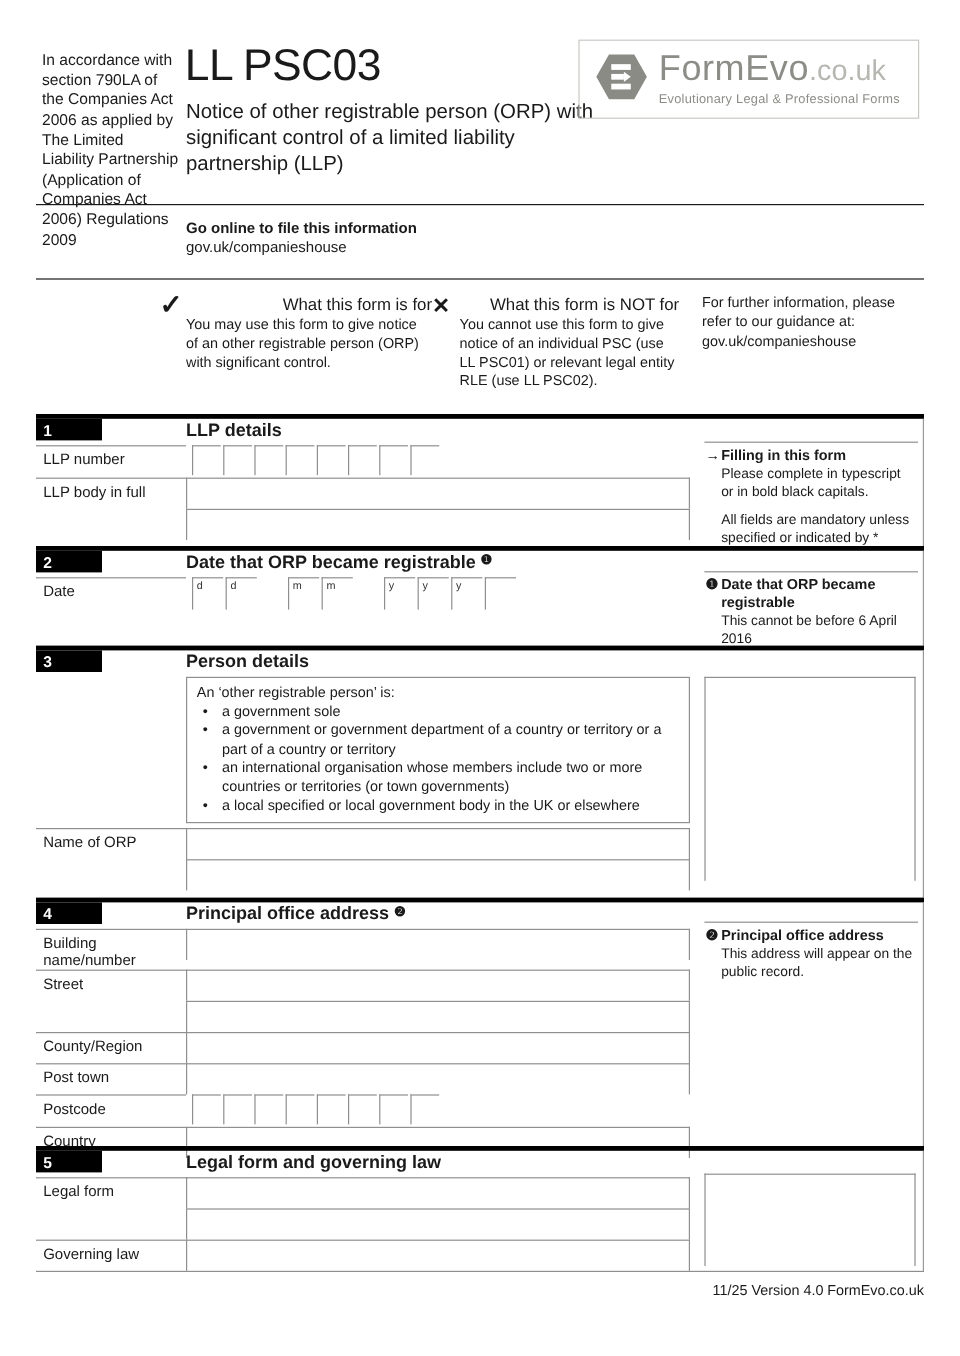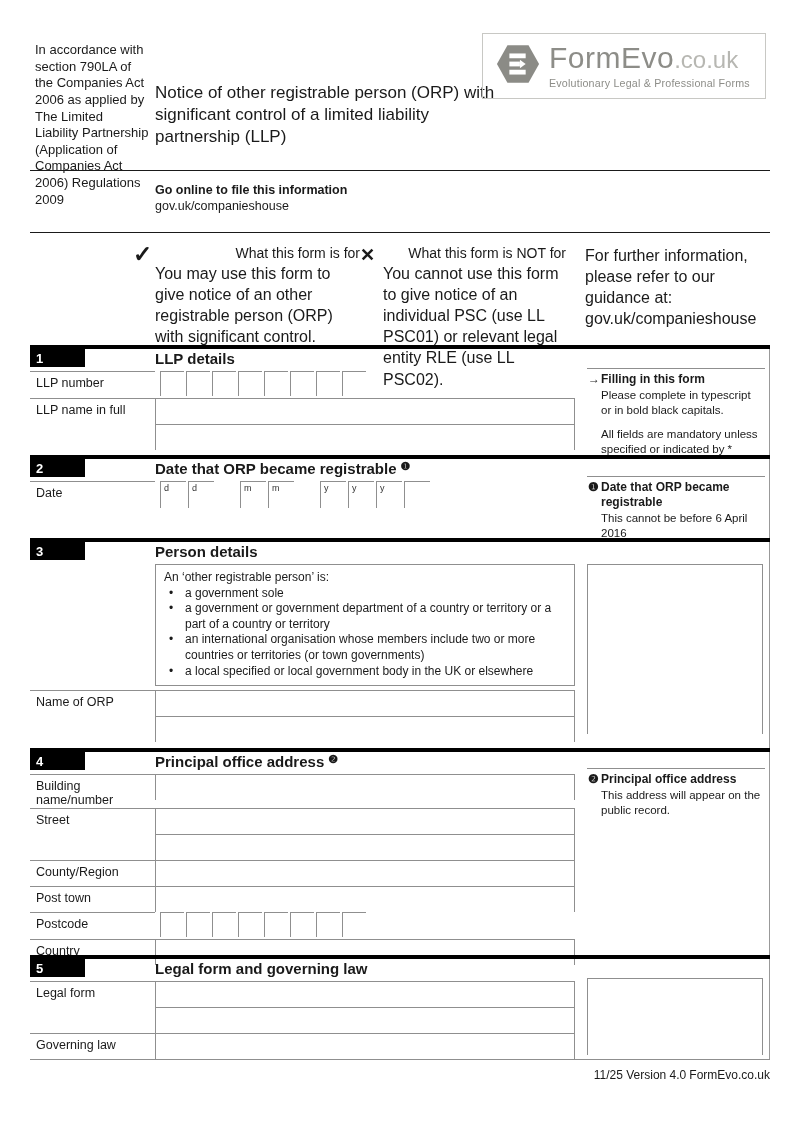--- a/index.html
+++ b/index.html
@@ -24,21 +24,21 @@
   .logo-box { left:482px; top:33px; width:284px; height:66px; border:1px solid #c8c8c4;
     display:flex; align-items:center; padding:5px 8px 5px 12px; }
   .logo-text { margin-left:8px; }
   .brand-row { line-height:1; white-space:nowrap; }
   .brand { font-size:30px; color:#8d8d88; letter-spacing:0.5px; }
   .tld { font-size:24px; color:#b7b7b2; }
   .tagline { font-size:10.7px; color:#8d8d88; letter-spacing:0.2px; margin-top:4px; }
 
   
   .icol-title { font-weight:normal; font-size:14px;text-align:right; }
-  .icol-body { font-size:16px; line-height:1.32; margin-top:2px; }
+  .icol-body { font-size:12px; line-height:1.32; margin-top:2px; }
   .big-check { font-size:23px; font-weight:bold; }
   .big-x { font-size:18px; font-weight:bold; }
 
   
   .section { position:absolute; left:30px; width:740px; }
   .bar { height:4px; background:#000; }
   .shead { display:flex; height:22px; align-items:flex-start; }
   .snum { width:55px; height:18px; background:#000; color:#fff; font-weight:bold;
     font-size:13px; display:flex; align-items:center; padding-left:6px; }
   .stitle { margin-left:70px; font-weight:bold; font-size:15px; padding-top:1px; white-space:nowrap; }
@@ -70,20 +70,21 @@
 
   .footer { left:30px; width:740px; top:1068px; text-align:right; font-size:12px; }
   .footer .fbrand { margin-left:3px; }
 </style>
 </head>
 <body>
 
 <div class="page">
 
   <div class="abs statute">In accordance with section 790LA of the Companies Act 2006 as applied by The Limited Liability Partnership (Application of Companies Act 2006) Regulations 2009</div>
+  <div class="abs form-code">LL PSC03</div>
   <div class="abs form-title">Notice of other registrable person (ORP) with significant control of a limited liability partnership (LLP)</div>
 
   <div class="abs logo-box">
     <span>
       <svg width="46" height="46" viewBox="0 0 48 48">
         <polygon points="2,24 13,4.5 35,4.5 46,24 35,43.5 13,43.5" fill="#8b8b86"></polygon>
         <rect x="15" y="13" width="17" height="5" fill="#fff"></rect>
         <rect x="15" y="21.5" width="11" height="5" fill="#fff"></rect>
         <rect x="15" y="30" width="17" height="5" fill="#fff"></rect>
         <polygon points="32,24 26,19.5 26,28.5" fill="#fff"></polygon>
@@ -133,21 +134,21 @@
           <div class="cbox"></div>
           <div class="cbox"></div>
           <div class="cbox"></div>
           <div class="cbox"></div>
           <div class="cbox"></div>
           <div class="cbox"></div>
           <div class="cbox"></div>
       </div>
     </div>
     <div class="frow" style="margin-top:2px;">
-      <div class="lbl line">LLP name in full</div>
+      <div class="lbl line">LLP body in full</div>
       <div class="fbox"></div>
     </div>
     <div class="frow">
       <div class="lbl"></div>
       <div class="fbox"></div>
     </div>
     <div class="sidebar">
       <div class="note">
         <div class="note-title">
           <span class="note-marker">→</span>

